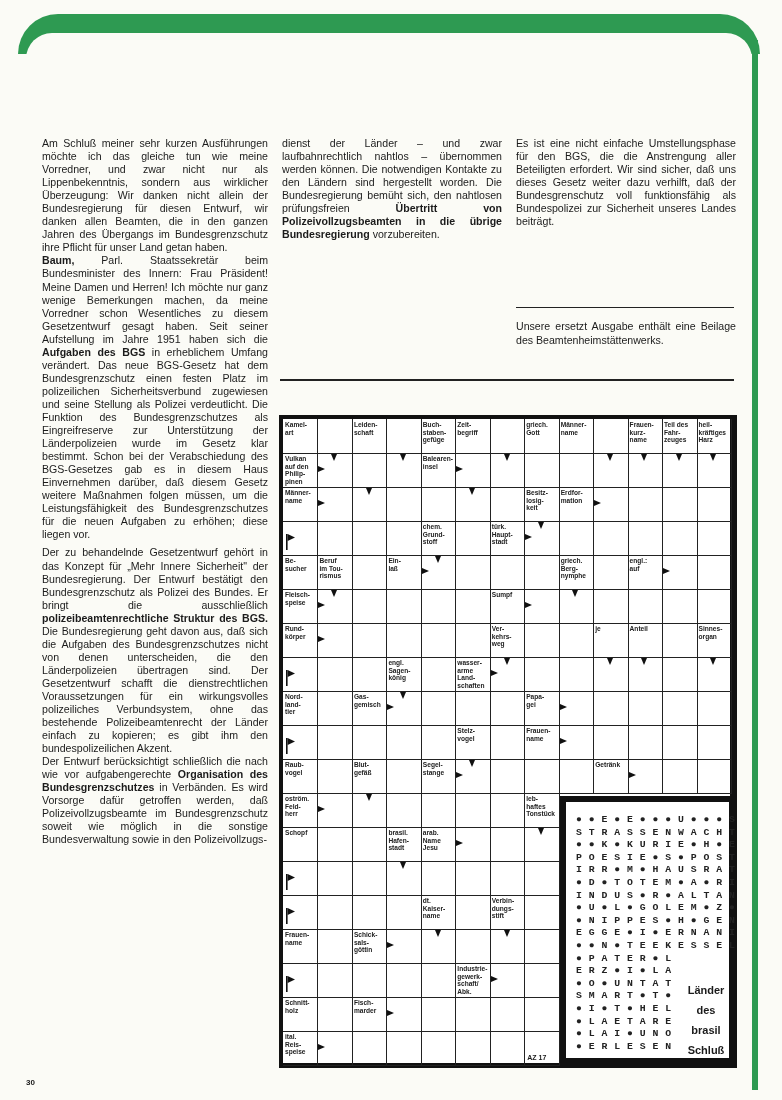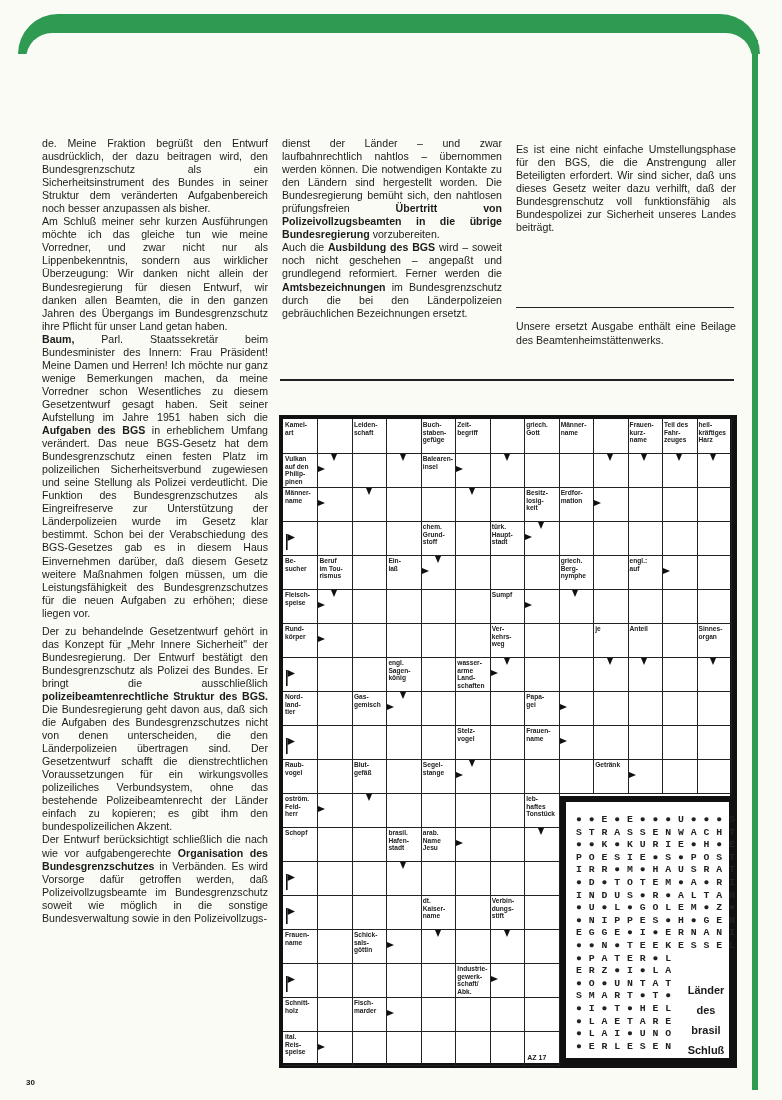--- a/index.html
+++ b/index.html
@@ -5,21 +5,21 @@
   html,body{margin:0;padding:0;}
   body{width:782px;height:1100px;background:#fbfbf6;position:relative;overflow:hidden;font-family:"Liberation Sans",sans-serif;color:#1b1b1b;}
   .frame-top{position:absolute;left:18px;top:14px;width:742px;height:40px;background:#2e9a52;border-radius:40px 40px 0 0;}
   .frame-inner{position:absolute;left:26px;top:33px;width:726px;height:40px;background:#fbfbf6;border-radius:26px 26px 0 0;}
   .frame-right{position:absolute;left:752px;top:40px;width:6px;height:1050px;background:#2e9a52;}
   .col{position:absolute;font-size:10.6px;line-height:13.05px;text-align:justify;}
   .col p{margin:0;}
   .col b{font-weight:bold;}
   .col1{left:42px;top:137px;width:226px;}
   .col2{left:282px;top:137px;width:220px;}
-  .col3{left:516px;top:143px;width:220px;}
+  .col3{left:516px;top:137px;width:220px;}
   .pagenum{position:absolute;left:26px;top:1078px;font-size:8px;font-weight:bold;}
   .hr1{position:absolute;left:516px;top:307px;width:218px;height:1px;background:#222;}
   .hr2{position:absolute;left:280px;top:379px;width:454px;height:2px;background:#222;}
   .note{position:absolute;left:516px;top:319px;width:220px;font-size:10.6px;line-height:14px;text-align:justify;}
   .grid{position:absolute;left:279px;top:415px;width:458px;height:653px;border:4px solid #111;border-right-width:7px;border-bottom-width:5px;box-sizing:border-box;background:#fff;}
   .cell{position:absolute;border-right:1.6px solid #222;border-bottom:1.6px solid #222;box-sizing:border-box;font-family:"Liberation Sans Narrow","Liberation Sans",sans-serif;font-size:6.6px;line-height:7.6px;font-weight:bold;padding:2px 2px;overflow:hidden;color:#222;}
   .arrow-r{position:absolute;width:0;height:0;border-top:3.5px solid transparent;border-bottom:3.5px solid transparent;border-left:7px solid #111;}
   .arrow-d{position:absolute;width:0;height:0;border-left:3.5px solid transparent;border-right:3.5px solid transparent;border-top:7px solid #111;}
   .flag{position:absolute;}
   .solution{position:absolute;left:560px;top:796px;width:175px;height:268px;background:#111;}
@@ -30,29 +30,27 @@
 </style>
 </head>
 <body>
 
 <div>
   <div class="frame-top"></div>
   <div class="frame-inner"></div>
   <div class="frame-right"></div>
 
   <div class="col col1" id="col1">
-      <p>de. Meine Fraktion begrüßt den Entwurf ausdrücklich, der dazu beitragen wird, den Bundesgrenzschutz als ein Sicherheitsinstrument des Bundes in seiner Struktur dem veränderten Aufgabenbereich noch besser anzupassen als bisher.</p>
       <p>Am Schluß meiner sehr kurzen Ausführungen möchte ich das gleiche tun wie meine Vorredner, und zwar nicht nur als Lippenbekenntnis, sondern aus wirklicher Überzeugung: Wir danken nicht allein der Bundesregierung für diesen Entwurf, wir danken allen Beamten, die in den ganzen Jahren des Übergangs im Bundesgrenzschutz ihre Pflicht für unser Land getan haben.</p>
       <p><b>Baum,</b> Parl. Staatssekretär beim Bundesminister des Innern: Frau Präsident! Meine Damen und Herren! Ich möchte nur ganz wenige Bemerkungen machen, da meine Vorredner schon Wesentliches zu diesem Gesetzentwurf gesagt haben. Seit seiner Aufstellung im Jahre 1951 haben sich die <b>Aufgaben des BGS</b> in erheblichem Umfang verändert. Das neue BGS-Gesetz hat dem Bundesgrenzschutz einen festen Platz im polizeilichen Sicherheitsverbund zugewiesen und seine Stellung als Polizei verdeutlicht. Die Funktion des Bundesgrenzschutzes als Eingreifreserve zur Unterstützung der Länderpolizeien wurde im Gesetz klar bestimmt. Schon bei der Verabschiedung des BGS-Gesetzes gab es in diesem Haus Einvernehmen darüber, daß diesem Gesetz weitere Maßnahmen folgen müssen, um die Leistungsfähigkeit des Bundesgrenzschutzes für die neuen Aufgaben zu erhöhen; diese liegen vor.</p>
       <p style="margin-top: 5px;">Der zu behandelnde Gesetzentwurf gehört in das Konzept für „Mehr Innere Sicherheit" der Bundesregierung. Der Entwurf bestätigt den Bundesgrenzschutz als Polizei des Bundes. Er bringt die ausschließlich <b>polizeibeamtenrechtliche Struktur des BGS.</b> Die Bundesregierung geht davon aus, daß sich die Aufgaben des Bundesgrenzschutzes nicht von denen unterscheiden, die den Länderpolizeien übertragen sind. Der Gesetzentwurf schafft die dienstrechtlichen Voraussetzungen für ein wirkungsvolles polizeiliches Verbundsystem, ohne das bestehende Polizeibeamtenrecht der Länder einfach zu kopieren; es gibt ihm den bundespolizeilichen Akzent.</p>
       <p>Der Entwurf berücksichtigt schließlich die nach wie vor aufgabengerechte <b>Organisation des Bundesgrenzschutzes</b> in Verbänden. Es wird Vorsorge dafür getroffen werden, daß Polizeivollzugsbeamte im Bundesgrenzschutz soweit wie möglich in die sonstige Bundesverwaltung sowie in den Polizeivollzugs-</p>
     </div>
   <div class="col col2" id="col2">
       <p>dienst der Länder – und zwar laufbahnrechtlich nahtlos – übernommen werden können. Die notwendigen Kontakte zu den Ländern sind hergestellt worden. Die Bundesregierung bemüht sich, den nahtlosen prüfungsfreien <b>Übertritt von Polizeivollzugsbeamten in die übrige Bundesregierung</b> vorzubereiten.</p>
-      <p>Auch die <b>Ausbildung des BGS</b> wird – soweit noch nicht geschehen – angepaßt und grundlegend reformiert. Ferner werden die <b>Amtsbezeichnungen</b> im Bundesgrenzschutz durch die bei den Länderpolizeien gebräuchlichen Bezeichnungen ersetzt.</p>
     </div>
   <div class="col col3" id="col3">
       <p>Es ist eine nicht einfache Umstellungsphase für den BGS, die die Anstrengung aller Beteiligten erfordert. Wir sind sicher, daß uns dieses Gesetz weiter dazu verhilft, daß der Bundesgrenschutz voll funktionsfähig als Bundespolizei zur Sicherheit unseres Landes beiträgt.</p>
     </div>
 
   <div class="hr1"></div>
   <div class="note">Unsere ersetzt Ausgabe enthält eine Beilage des Beamtenheimstättenwerks.</div>
   <div class="hr2"></div>
 
   <div class="pagenum">30</div>

